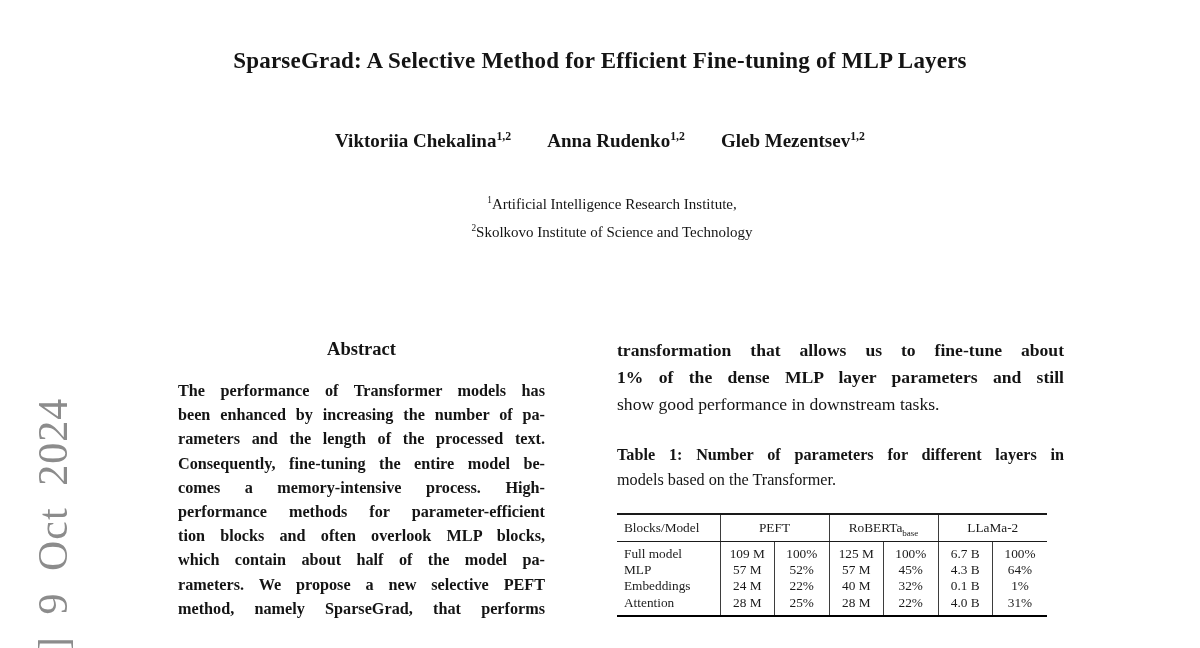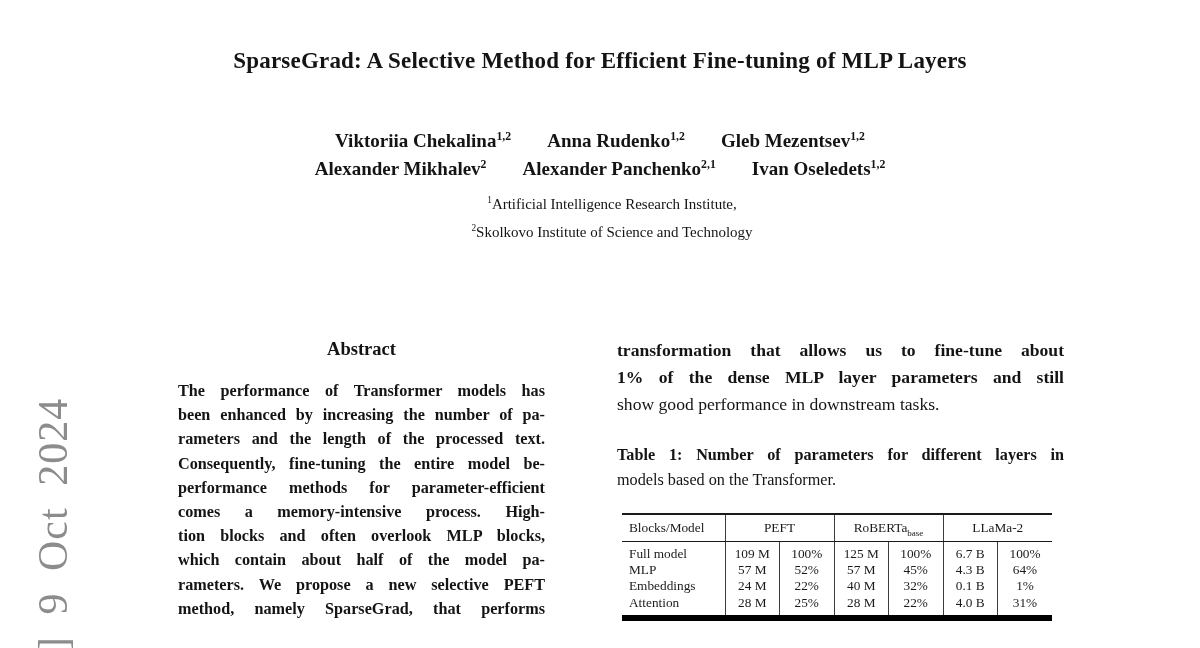--- a/index.html
+++ b/index.html
@@ -101,26 +101,25 @@
     margin-top: 25px;
     font-size: 16.2px;
     line-height: 25px;
   }
 
   table.params {
     border-collapse: collapse;
     table-layout: fixed;
     width: 430px;
     margin-top: 20px;
-    margin-left: 5px;
     font-size: 13.3px;
     line-height: 15px;
     color: #1a1a1a;
     border-top: 2px solid #1a1a1a;
-    border-bottom: 6px solid #000000;
+    border-bottom: 2px solid #000000;
   }
   table.params col.c0 { width: 103px; }
   table.params th {
     font-weight: normal;
     text-align: center;
     padding: 5px 2px 6px 2px;
     border-bottom: 1.4px solid #1a1a1a;
   }
   table.params th.corner { text-align: left; padding-left: 7px; }
   table.params th.grp { border-left: 1px solid #3d3d3d; }
@@ -140,39 +139,36 @@
 <div class="page">
 
   <div class="arxiv-vertical">] 9 Oct 2024</div>
 
   <h1 class="title">SparseGrad: A Selective Method for Efficient Fine-tuning of MLP Layers</h1>
 
   <div class="authors">
     <div class="authors-line">
       <span class="author"><span>Viktoriia Chekalina</span><sup>1,2</sup></span><span class="author"><span>Anna Rudenko</span><sup>1,2</sup></span><span class="author"><span>Gleb Mezentsev</span><sup>1,2</sup></span>
     </div>
-    <div class="authors-line">
-      <span class="author"><span>Alexander Mikhalev</span><sup>2</sup></span><span class="author"><span>Alexander Panchenko</span><sup>2,1</sup></span><span class="author"><span>Ivan Oseledets</span><sup>1,2</sup></span>
-    </div>
   </div>
 
   <div class="affiliations">
     <div><sup>1</sup><span>Artificial Intelligence Research Institute,</span></div>
     <div><sup>2</sup><span>Skolkovo Institute of Science and Technology</span></div>
   </div>
 
   <div class="col-left">
     <div class="abstract-heading">Abstract</div>
     <div class="abstract-body">
       <div class="jline">The performance of Transformer models has</div>
       <div class="jline">been enhanced by increasing the number of pa-</div>
       <div class="jline">rameters and the length of the processed text.</div>
       <div class="jline">Consequently, fine-tuning the entire model be-</div>
+      <div class="jline">comes a memory-intensive process. High-</div>
       <div class="jline">performance methods for parameter-efficient</div>
-      <div class="jline">comes a memory-intensive process. High-</div>
       <div class="jline">tion blocks and often overlook MLP blocks,</div>
       <div class="jline">which contain about half of the model pa-</div>
       <div class="jline">rameters. We propose a new selective PEFT</div>
       <div class="jline">method, namely SparseGrad, that performs</div>
     </div>
   </div>
 
   <div class="col-right">
     <div class="body-par">
       <div class="jline">transformation that allows us to fine-tune about</div>

